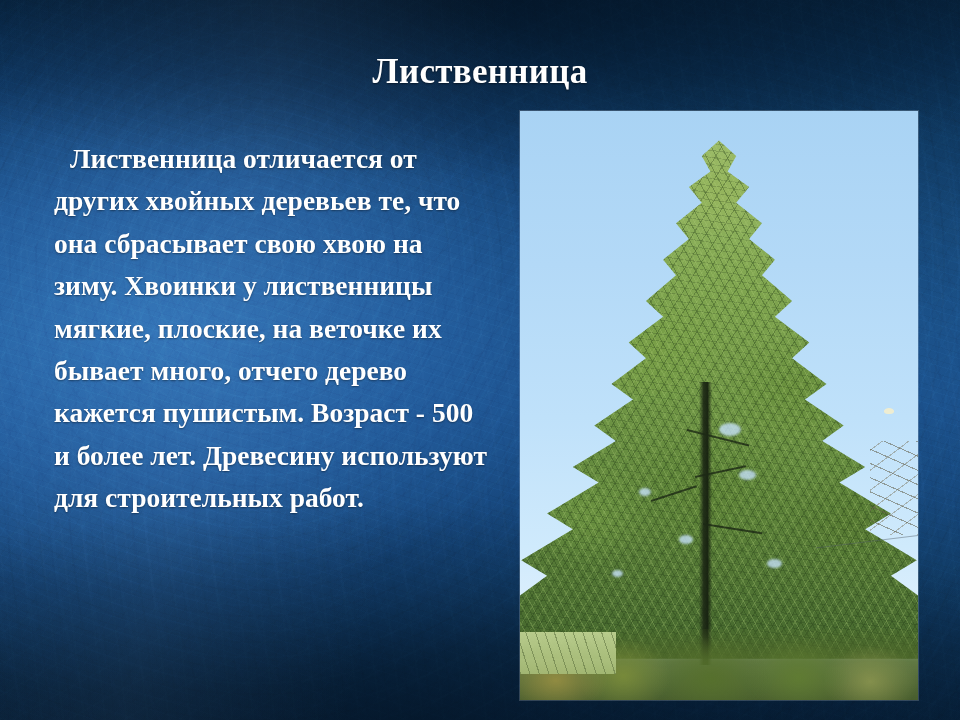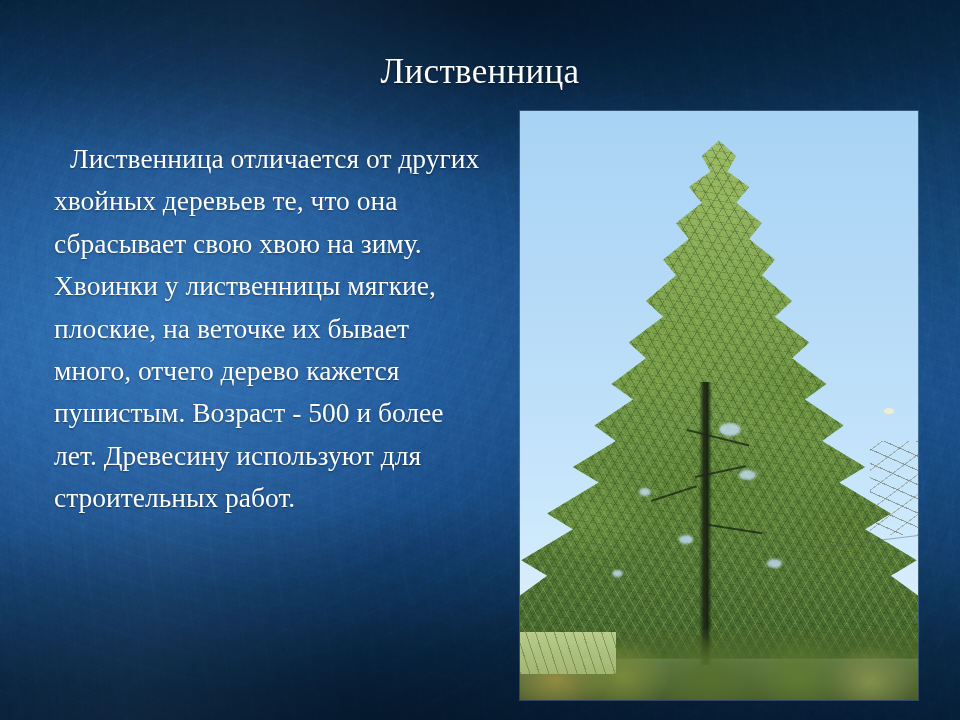--- a/index.html
+++ b/index.html
@@ -101,35 +101,35 @@
 
   
   .title {
     position: absolute;
     left: 0;
     top: 52px;
     width: 960px;
     text-align: center;
     color: #ffffff;
     font-size: 35px;
-    font-weight: 400;
+    font-weight: 700;
     letter-spacing: 0.3px;
     text-shadow: 0 1px 2px rgba(0,0,0,0.45);
     white-space: nowrap;
   }
 
   
   .body-text {
     position: absolute;
     left: 54px;
     top: 138px;
     width: 434px;
     color: #ffffff;
     font-size: 27.5px;
-    font-weight: 400;
+    font-weight: 700;
     line-height: 42.4px;
     text-indent: 16px;
     text-shadow: 0 1px 2px rgba(0,0,0,0.40);
   }
 
   
   .photo {
     position: absolute;
     left: 520px;
     top: 111px;

